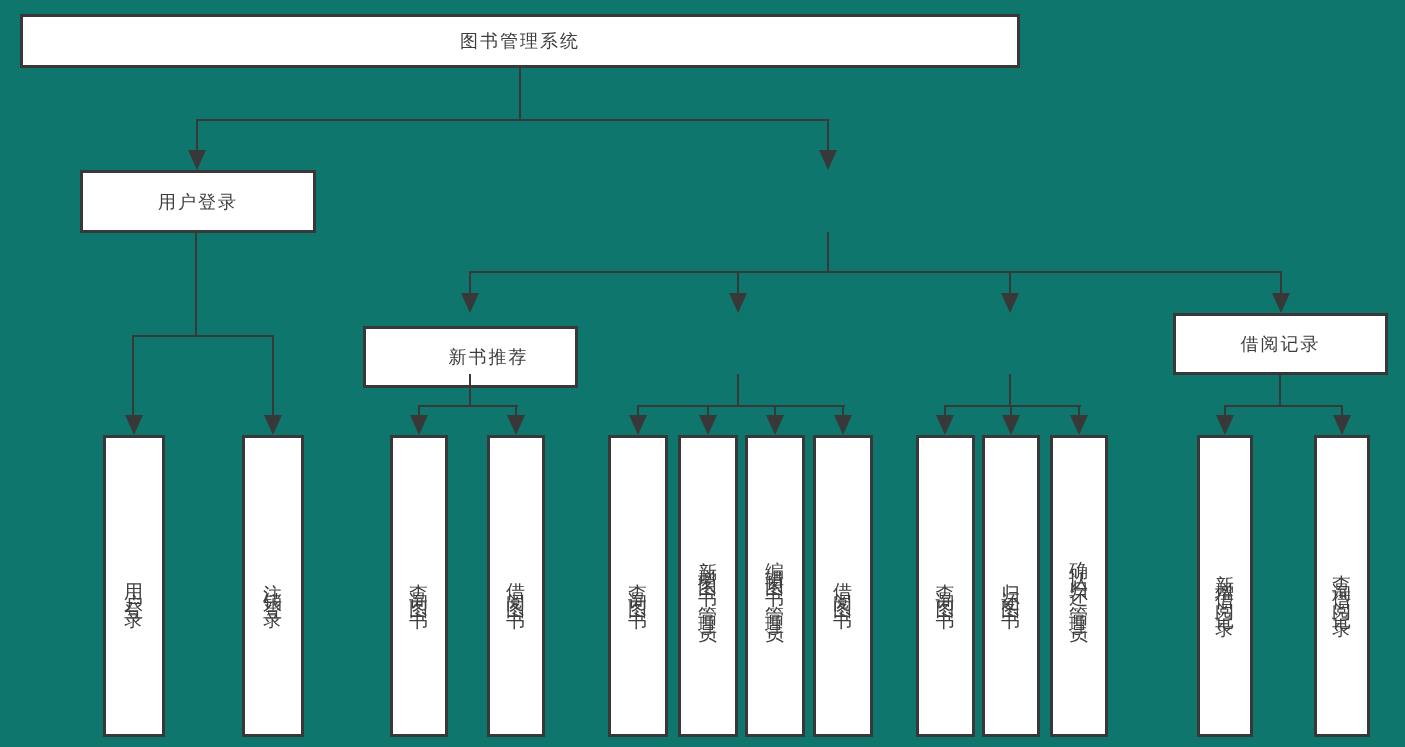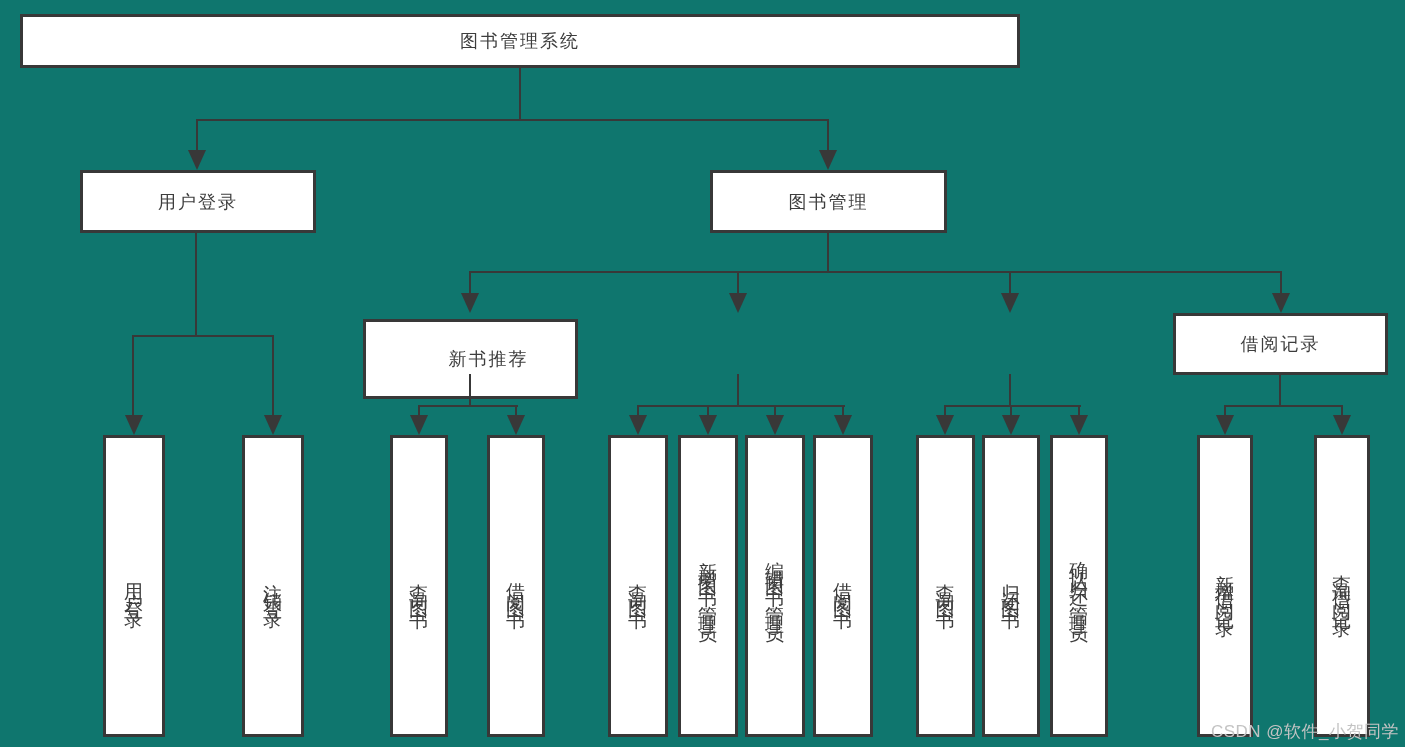--- a/index.html
+++ b/index.html
@@ -75,43 +75,40 @@
   <div class="vline" style="left:519px; top:67px; height:54px;"></div>
   <div class="hline" style="left:196px; top:119px; width:633px;"></div>
   <div class="vline" style="left:196px; top:119px; height:34px;"></div>
   <div class="vline" style="left:827px; top:119px; height:34px;"></div>
   <div class="arrow" style="left:188px; top:150px;"></div>
   <div class="arrow" style="left:819px; top:150px;"></div>
 
   <div class="node h" style="left:80px; top:170px; width:236px; height:63px;">
     <span class="label">用户登录</span>
   </div>
-  <div class="node h" style="left:710px; top:170px; width:237px; height:63px;">
-    <span class="label">图书管理</span>
-  </div>
 
   <div class="vline" style="left:195px; top:232px; height:105px;"></div>
   <div class="hline" style="left:132px; top:335px; width:142px;"></div>
   <div class="vline" style="left:132px; top:335px; height:82px;"></div>
   <div class="vline" style="left:272px; top:335px; height:82px;"></div>
   <div class="arrow" style="left:125px; top:415px;"></div>
   <div class="arrow" style="left:264px; top:415px;"></div>
 
   <div class="vline" style="left:827px; top:232px; height:41px;"></div>
   <div class="hline" style="left:469px; top:271px; width:813px;"></div>
   <div class="vline" style="left:469px; top:271px; height:26px;"></div>
   <div class="vline" style="left:737px; top:271px; height:26px;"></div>
   <div class="vline" style="left:1009px; top:271px; height:26px;"></div>
   <div class="vline" style="left:1280px; top:271px; height:26px;"></div>
   <div class="arrow" style="left:461px; top:293px;"></div>
   <div class="arrow" style="left:729px; top:293px;"></div>
   <div class="arrow" style="left:1001px; top:293px;"></div>
   <div class="arrow" style="left:1272px; top:293px;"></div>
 
-  <div class="node h" style="left:363px; top:319px; width:215px; height:80px;padding-left:36px;">
+  <div class="node h" style="left:363px; top:326px; width:215px; height:62px;padding-left:36px;">
     <span class="label">新书推荐</span>
   </div>
   <div class="node h" style="left:1173px; top:313px; width:215px; height:62px;">
     <span class="label">借阅记录</span>
   </div>
 
   <div class="vline" style="left:469px; top:374px; height:33px;"></div>
   <div class="hline" style="left:418px; top:405px; width:100px;"></div>
   <div class="vline" style="left:418px; top:405px; height:13px;"></div>
   <div class="vline" style="left:515px; top:405px; height:13px;"></div>
@@ -182,15 +179,14 @@
     <span class="label">确认归还（管理员）</span>
   </div>
 
   <div class="node v" style="left:1197px; top:435px; width:56px; height:302px;">
     <span class="label">新增借阅记录</span>
   </div>
   <div class="node v" style="left:1314px; top:435px; width:56px; height:302px;">
     <span class="label">查询借阅记录</span>
   </div>
 
-  <div class="watermark">CSDN @软件_小贺同学</div>
 
 </div>
 
 </body></html>

